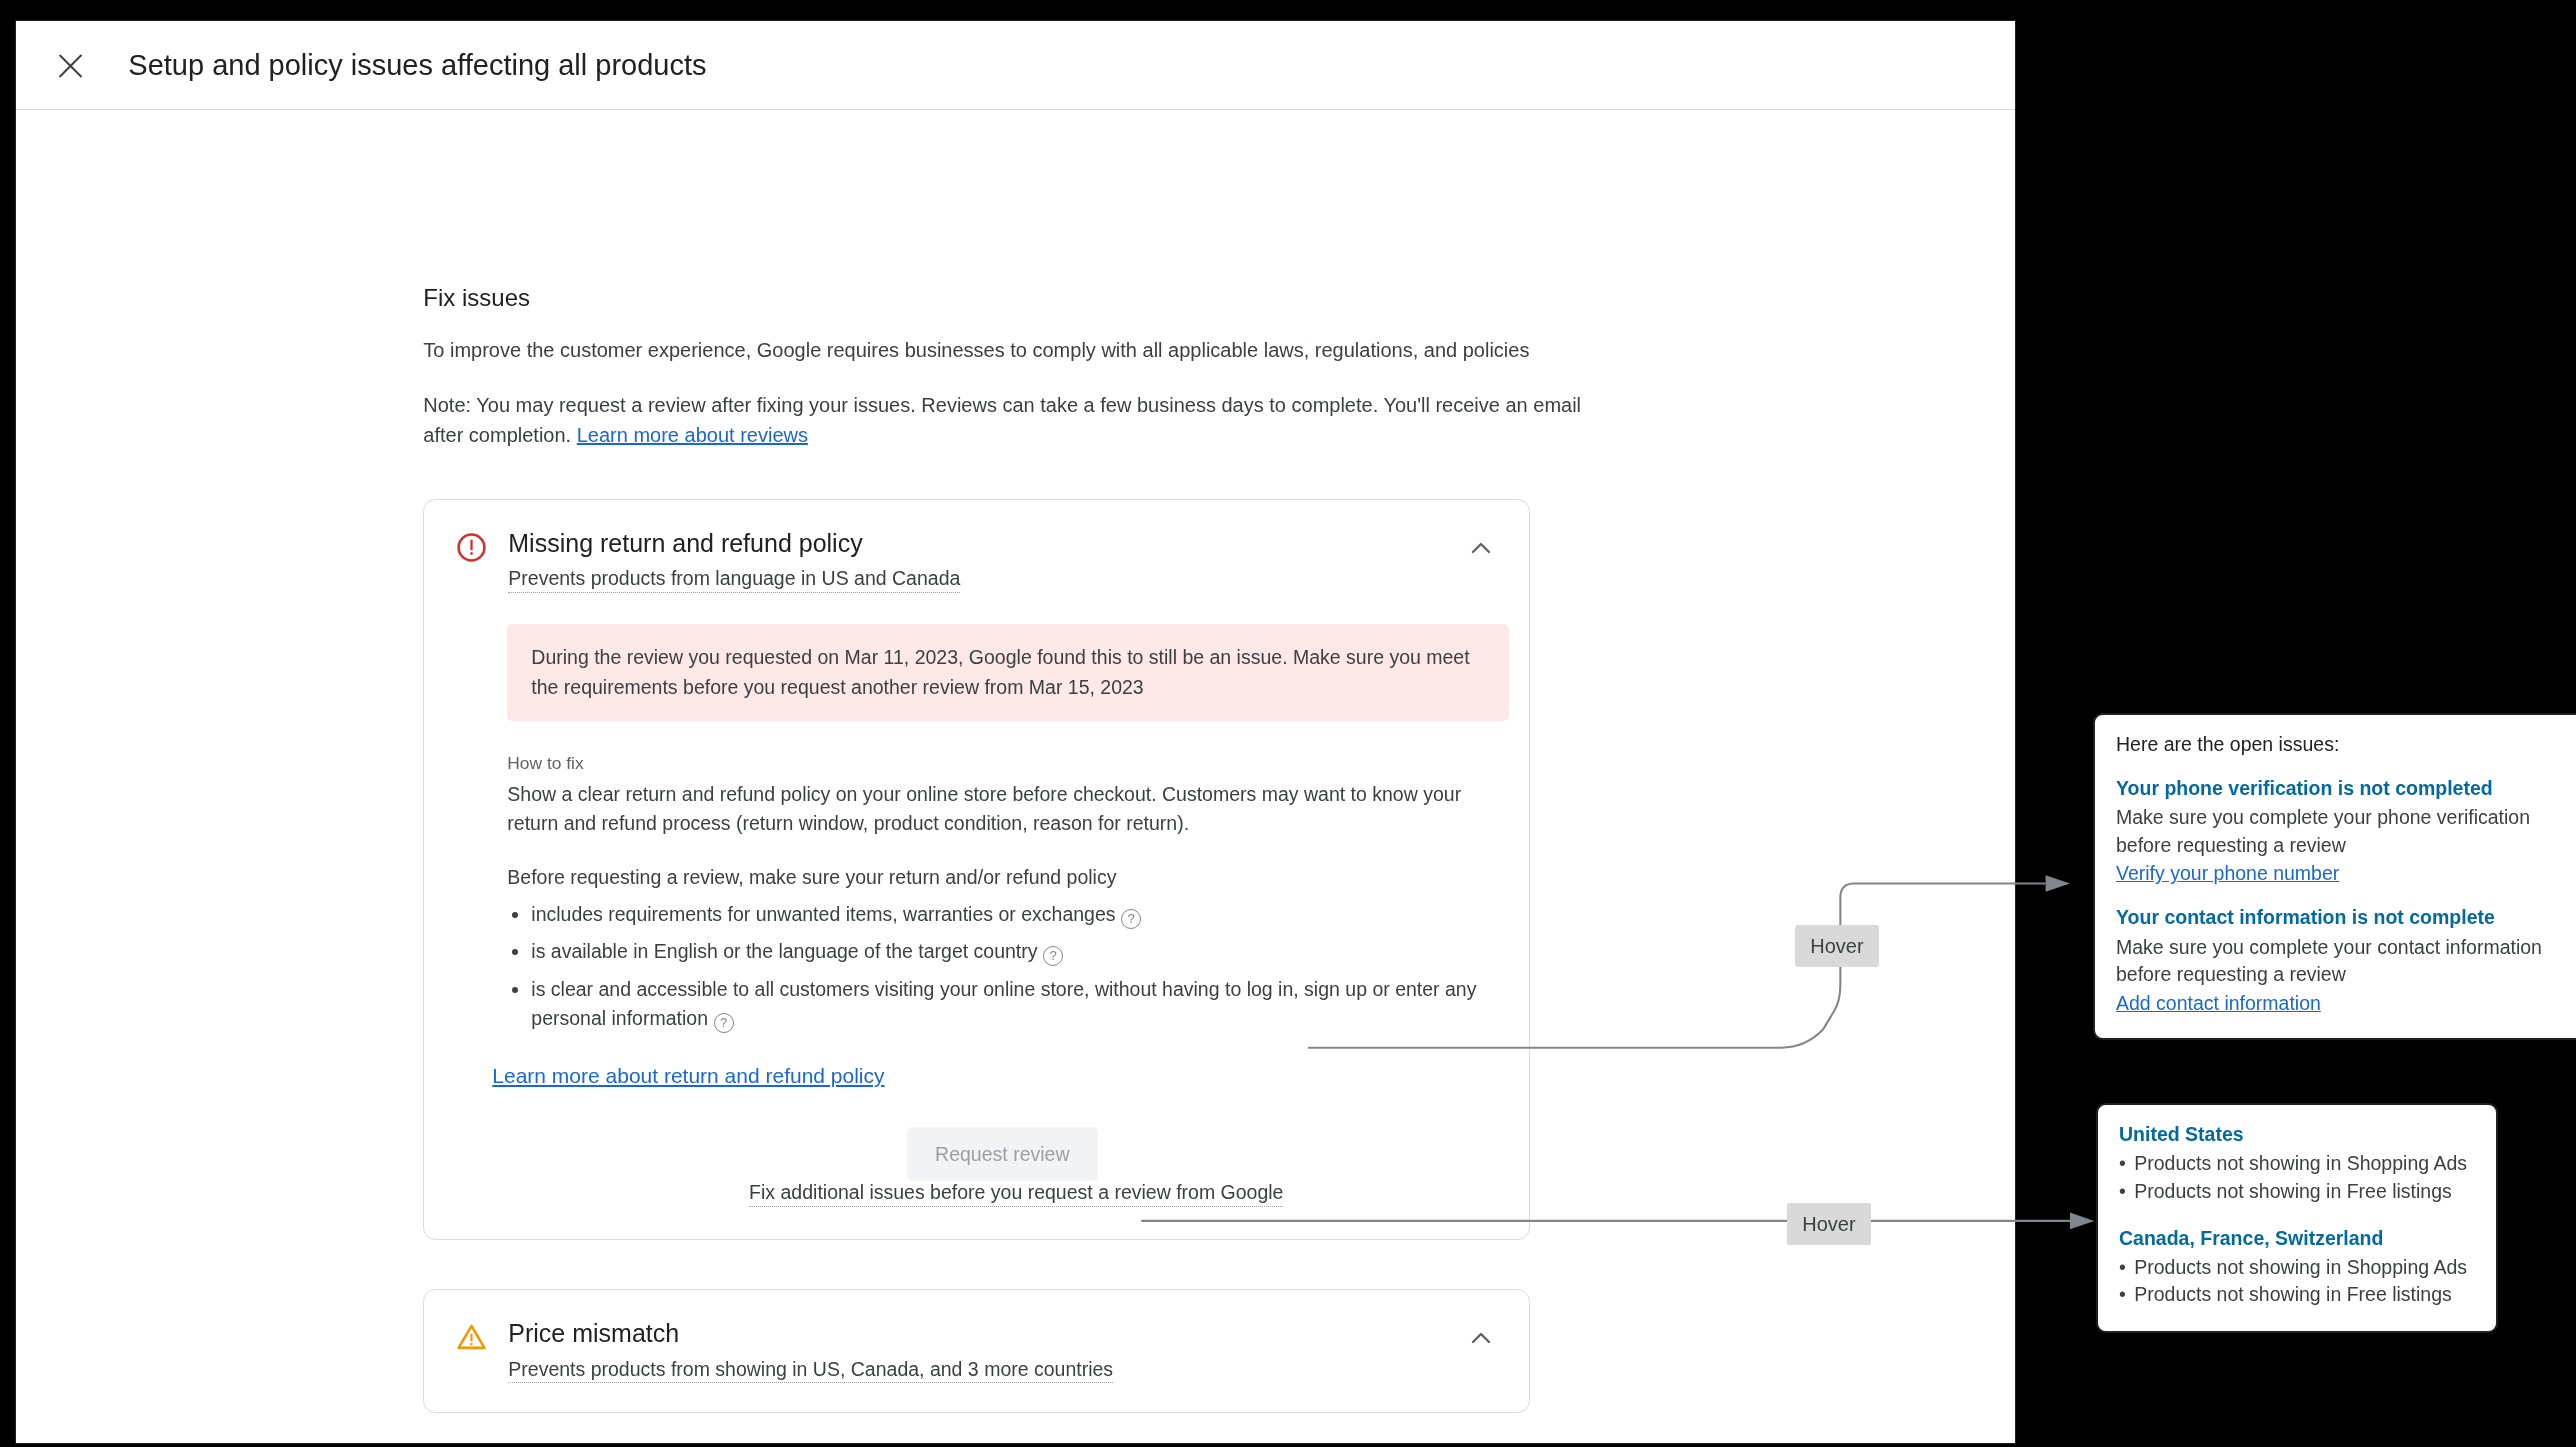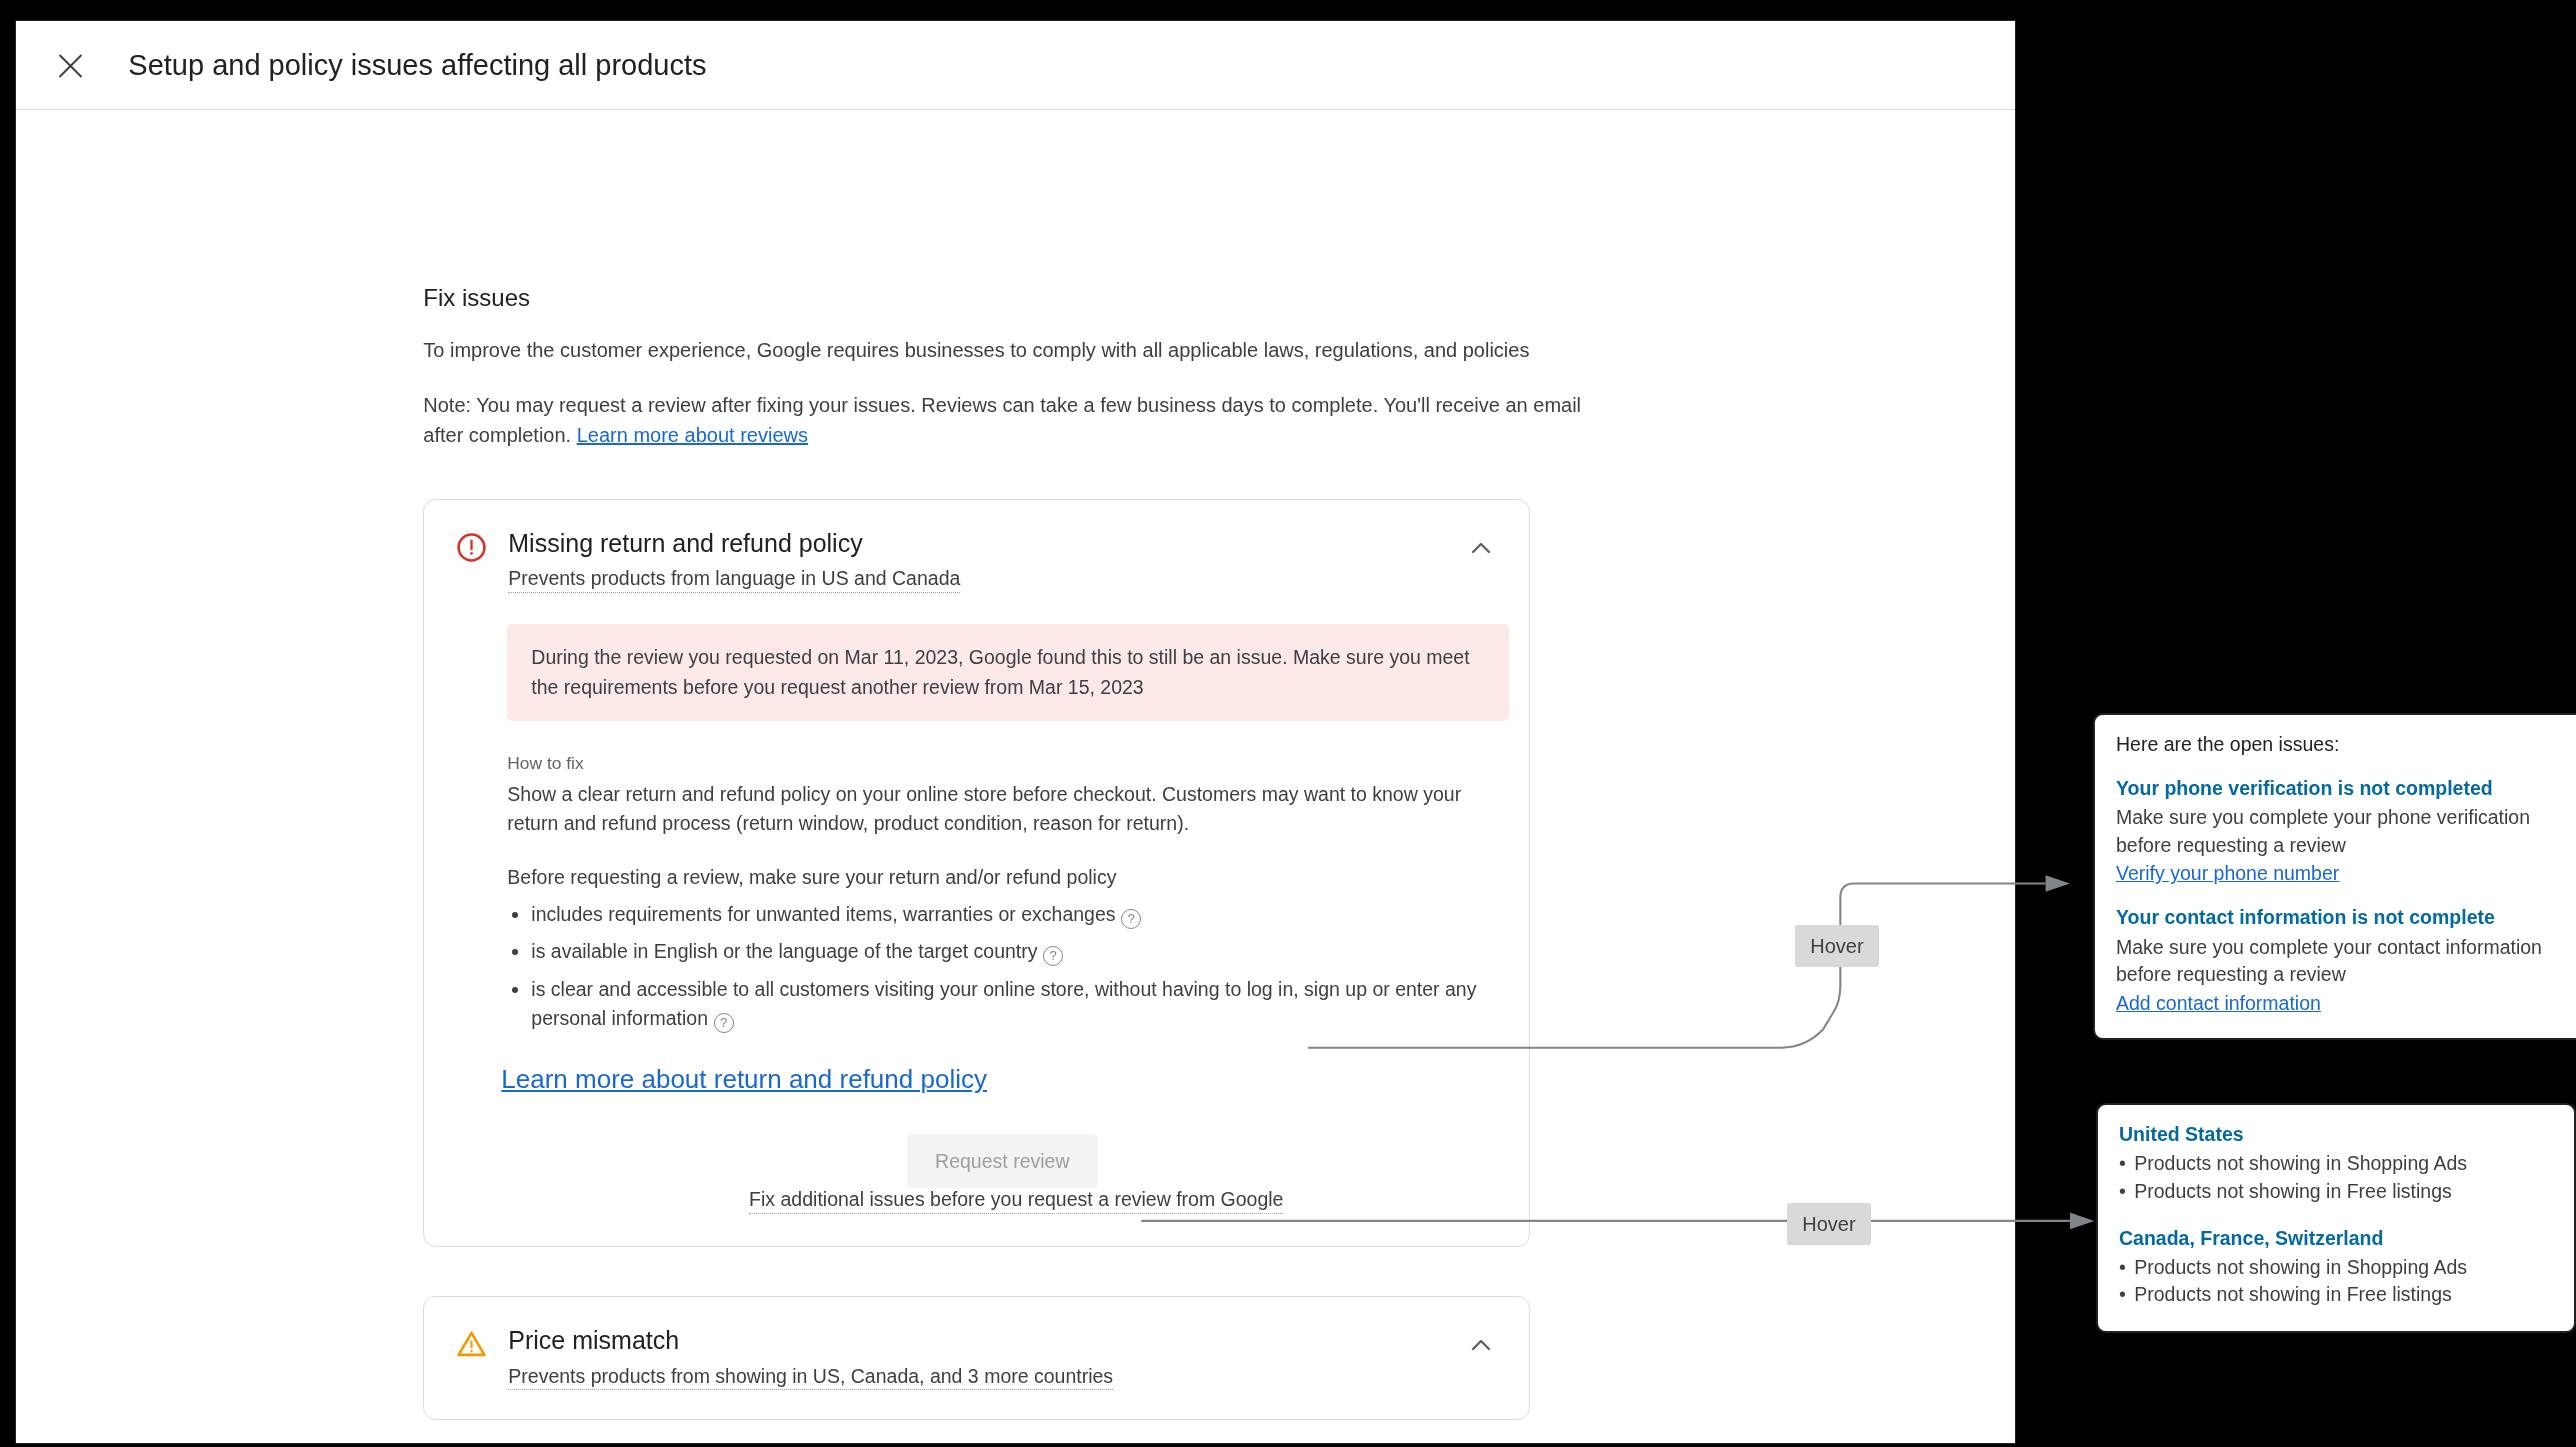--- a/index.html
+++ b/index.html
@@ -185,22 +185,22 @@
     vertical-align: -2.1px;
     margin-left: 5.6px;
     cursor: pointer;
     font-size: 13.2px;
     line-height: 18px;
     text-align: center;
     color: #80868b;
   }
 
   .learn-link-row {
-    margin: 31px 0 0 45px;
-    font-size: 26px;
+    margin: 31px 0 0 36px;
+    font-size: 21px;
   }
 
   .actions {
     margin: 39px 0 0 51px;
     display: flex;
     align-items: center;
     flex-direction: column;
   }
   .btn-disabled {
     background: #f1f3f4;
@@ -410,21 +410,21 @@
     <a class="co-link">Verify your phone number</a>
 
     <div class="co-gap"></div>
 
     <div class="co-h">Your contact information is not complete</div>
     <div class="co-p">Make sure you complete your contact information before requesting a review</div>
     <a class="co-link">Add contact information</a>
   </div>
 </div>
 
-<div class="callout" style="left:2096px; top:1103px; width:480px; height:230px;">
+<div class="callout" style="left:2096px; top:1103px; width:402px; height:230px;">
   <div class="callout-inner">
     <div class="co-h">United States</div>
     <ul class="co-list">
       <li>Products not showing in Shopping Ads</li>
       <li>Products not showing in Free listings</li>
     </ul>
 
     <div class="co-gap"></div>
 
     <div class="co-h">Canada, France, Switzerland</div>

